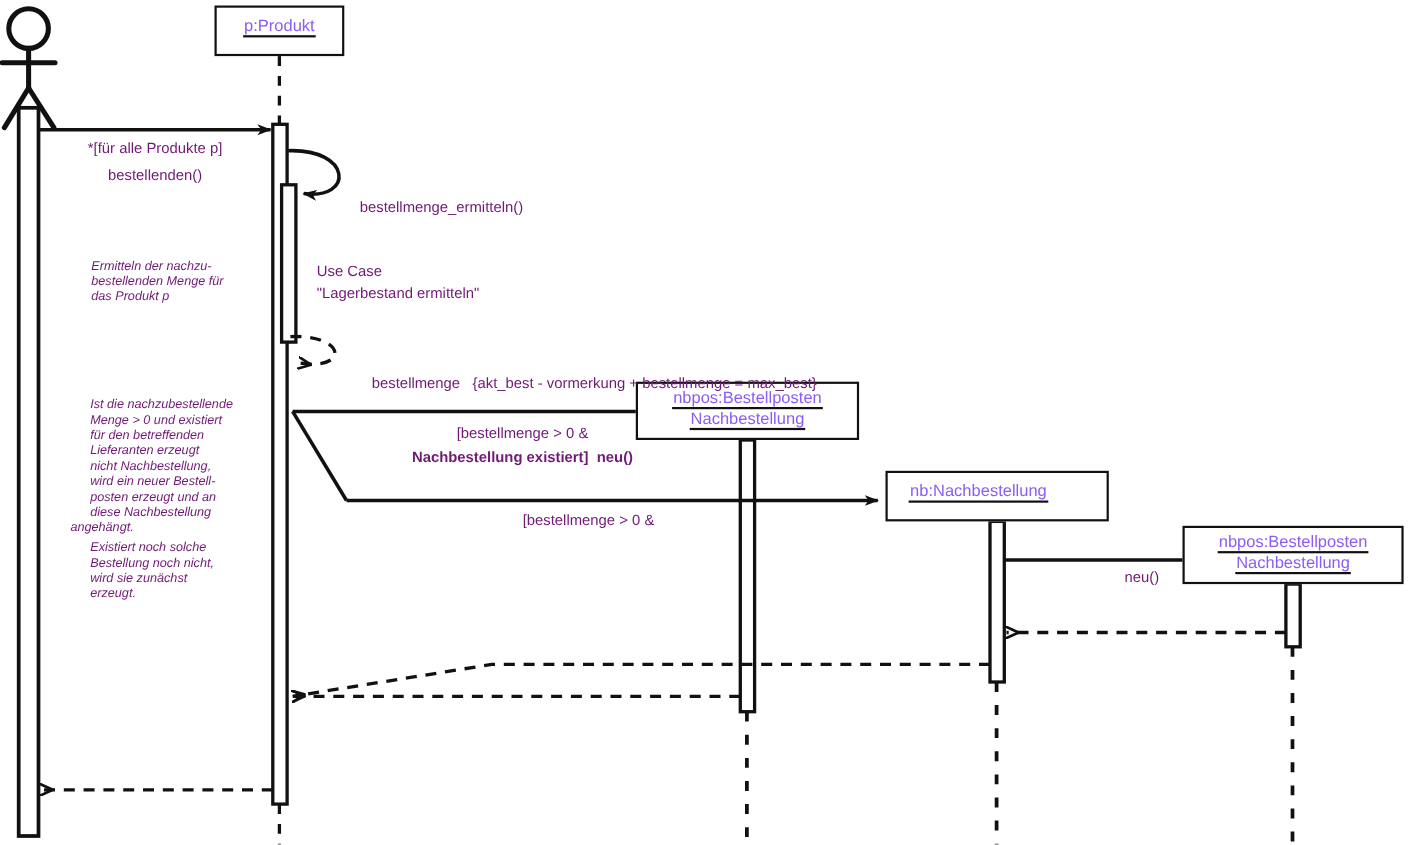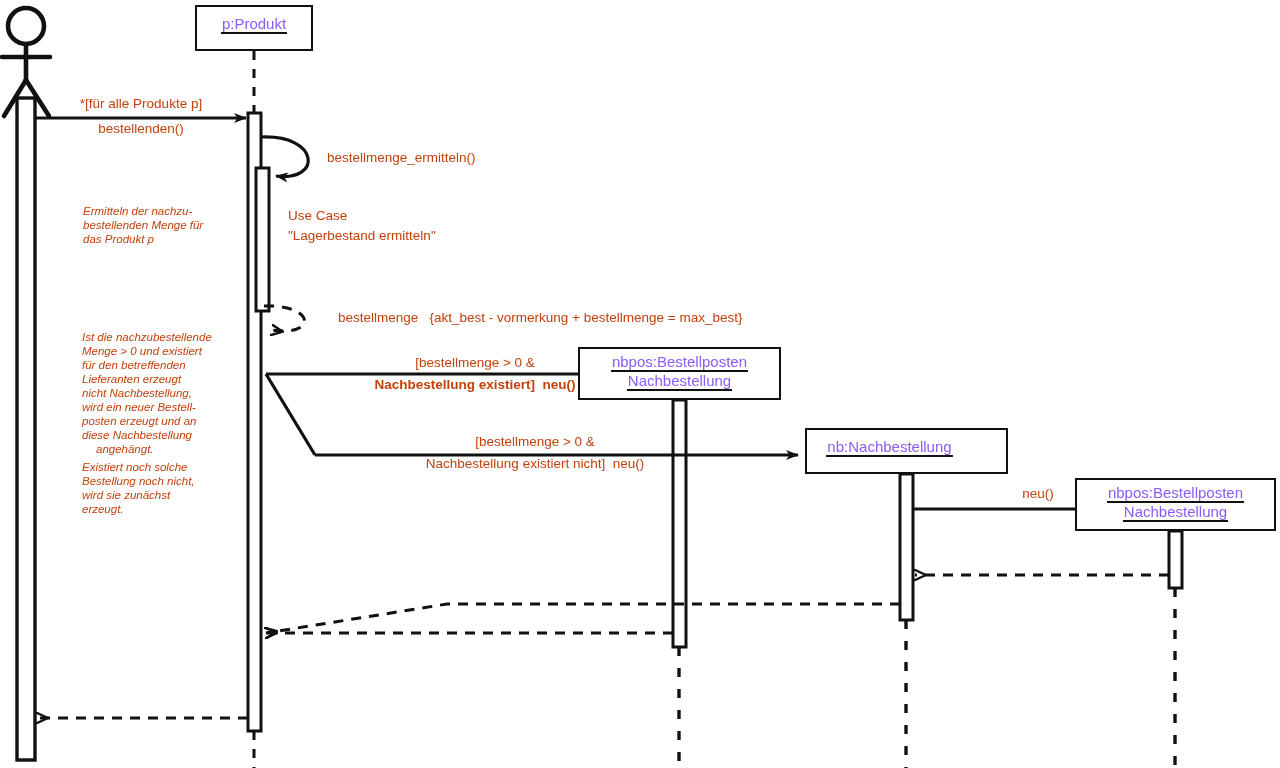--- a/index.html
+++ b/index.html
@@ -1,19 +1,19 @@
 <!DOCTYPE html>
 <html><head>
 <meta charset="utf-8">
 <style>
   html,body{margin:0;padding:0;background:#ffffff;}
   #stage{position:relative;width:1280px;height:768px;background:#fff;
          font-family:"Liberation Sans", sans-serif;color:#1a1a1a;overflow:hidden;}
   svg.layer{position:absolute;left:0;top:0;width:1280px;height:768px;}
-  .lbl{position:absolute;font-size:13.5px;line-height:15px;color:#c2410c;white-space:pre;}
+  .lbl{position:absolute;font-size:13.5px;line-height:15px;color:#701a75;white-space:pre;margin-top:31px;}
   .lbl.ital{font-style:italic;font-size:11.5px;line-height:13.5px;font-weight:500;}
   .lbl.ctr{text-align:center;}
   .boxlbl{position:absolute;text-align:center;font-size:15px;line-height:17px;color:#8b5cf6;}
   .boxlbl .u{display:inline-block;border-bottom:2.2px solid #111;padding:0 1px;}
   .obox{position:absolute;border:2.6px solid #111;background:#fff;box-sizing:border-box;}
 </style>
 </head>
 <body>
 
 <div id="stage">
@@ -102,38 +102,37 @@
   <div class="lbl ctr" style="left:36px;top:121px;width:210px;">bestellenden()</div>
 
   <div class="lbl" style="left:327px;top:150px;">bestellmenge_ermitteln()</div>
 
   <div class="lbl" style="left:338px;top:310px;">bestellmenge   {akt_best - vormerkung + bestellmenge = max_best}</div>
 
   <div class="lbl ctr" style="left:280px;top:355px;width:390px;">[bestellmenge &gt; 0 &amp;</div>
   <div class="lbl ctr" style="left:280px;top:377px;width:390px;font-weight:bold;">Nachbestellung existiert]  neu()</div>
 
   <div class="lbl ctr" style="left:320px;top:434px;width:430px;">[bestellmenge &gt; 0 &amp;</div>
-  <div class="lbl ctr" style="left:320px;top:456px;width:430px;">Nachbestellung existiert nicht]  neu()</div>
 
   <div class="lbl ctr" style="left:913px;top:486px;width:250px;">neu()</div>
 
   <div class="lbl" style="left:288px;top:208px;">Use Case</div>
   <div class="lbl" style="left:288px;top:228px;">"Lagerbestand ermitteln"</div>
 
   <div class="lbl ital" style="left:83px;top:205px;">Ermitteln der nachzu-</div>
   <div class="lbl ital" style="left:83px;top:219px;">bestellenden Menge für</div>
   <div class="lbl ital" style="left:83px;top:233px;">das Produkt p</div>
 
   <div class="lbl ital" style="left:82px;top:331px;">Ist die nachzubestellende</div>
   <div class="lbl ital" style="left:82px;top:345px;">Menge &gt; 0 und existiert</div>
   <div class="lbl ital" style="left:82px;top:359px;">für den betreffenden</div>
   <div class="lbl ital" style="left:82px;top:373px;">Lieferanten erzeugt</div>
   <div class="lbl ital" style="left:82px;top:387px;">nicht Nachbestellung,</div>
   <div class="lbl ital" style="left:82px;top:401px;">wird ein neuer Bestell-</div>
   <div class="lbl ital" style="left:82px;top:415px;">posten erzeugt und an</div>
   <div class="lbl ital" style="left:82px;top:429px;">diese Nachbestellung</div>
-  <div class="lbl ital" style="left:96px;top:443px;">angehängt.</div>
+  <div class="lbl ital" style="left:64px;top:443px;">angehängt.</div>
   <div class="lbl ital" style="left:82px;top:461px;">Existiert noch solche</div>
   <div class="lbl ital" style="left:82px;top:475px;">Bestellung noch nicht,</div>
   <div class="lbl ital" style="left:82px;top:489px;">wird sie zunächst</div>
   <div class="lbl ital" style="left:82px;top:503px;">erzeugt.</div>
 
 </div>
 
 </body></html>

